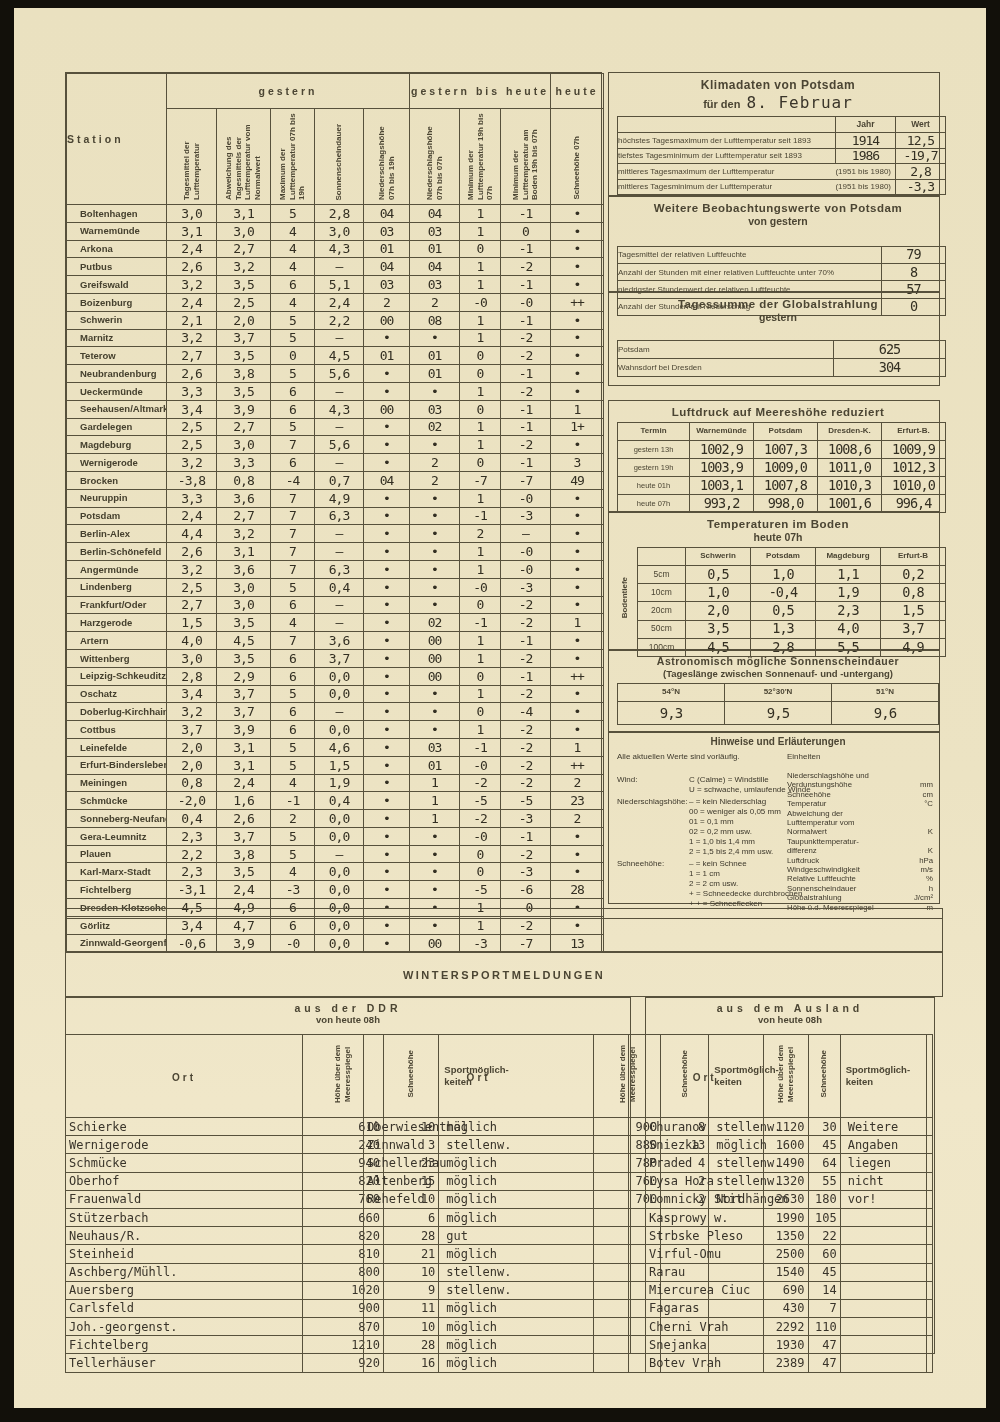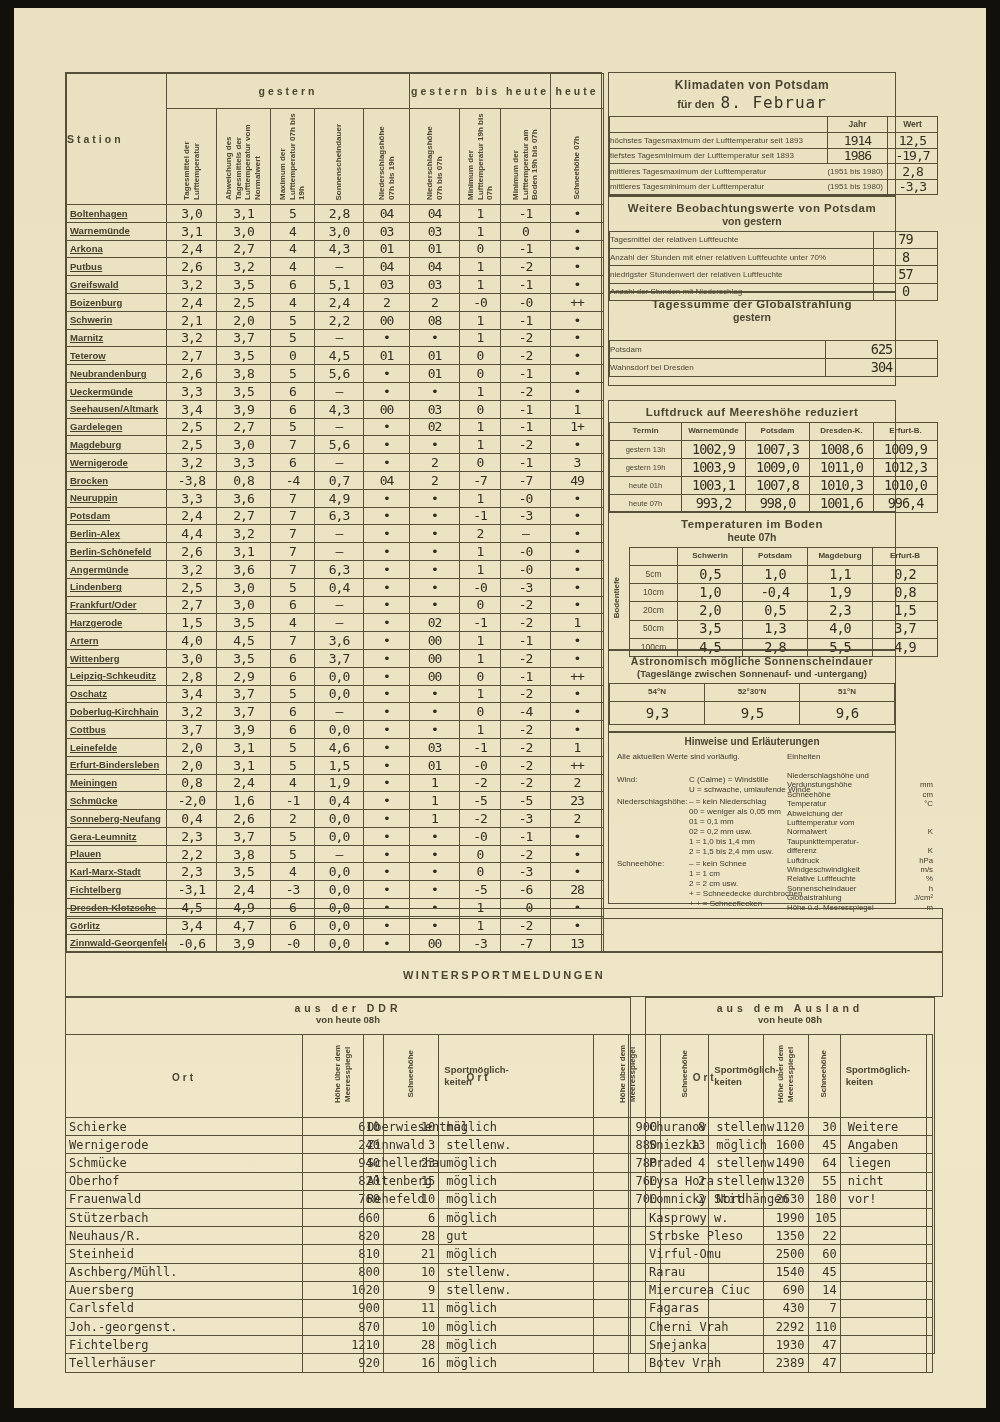--- a/index.html
+++ b/index.html
@@ -18,41 +18,41 @@
   .bx-title2{font:700 10.5px/1.2 "Liberation Sans",sans-serif;text-align:center;color:var(--hdr);}
   .vtext{display:inline-block;writing-mode:vertical-rl;transform:rotate(180deg);
          font:700 8px/1.2 "Liberation Sans",sans-serif;color:var(--hdr);white-space:normal;}
   
   .station-box{left:51px;top:64px;width:537px;}
   .station-box .group{font:700 10.5px/1 "Liberation Sans",sans-serif;letter-spacing:3px;text-align:center;height:34px;color:var(--hdr);}
   .station-box .corner{font:700 10.5px/1 "Liberation Sans",sans-serif;letter-spacing:3px;color:var(--hdr);}
   .station-box .ch{vertical-align:bottom;text-align:center;height:92px;}
   .station-box .ch .vtext{max-height:88px;padding-bottom:3px;text-align:left;}
   .station-box tbody td{height:16.8px;}
-  .station-box td.st{font:700 9.5px/1 "Liberation Sans",sans-serif;color:#45402e;text-align:left;padding-left:3px;text-decoration:underline;}
+  .station-box td.st{font:700 9.5px/1 "Liberation Sans",sans-serif;color:#45402e;text-align:left;padding-left:13px;}
   .station-box td.val{font-size:13px;}
   
-  .rp{left:594px;width:288px;}
+  .rp{left:594px;width:332px;padding-left:8px;}
   .lbl{font:700 8px/1.15 "Liberation Sans",sans-serif;color:var(--hdr);text-align:left;padding:1px 3px;white-space:normal;}
   .cityhdr th{font:700 8px/1.1 "Liberation Sans",sans-serif;color:var(--hdr);text-align:center;height:17px;}
   .term{font:700 7.5px/1.1 "Liberation Sans",sans-serif;color:var(--hdr);text-align:center;}
   .depth{font:700 8.5px/1.1 "Liberation Sans",sans-serif;color:var(--hdr);text-align:center;}
   
   .kd{top:64px;height:124px;}
   .kd-title{font:700 12px/1 "Liberation Sans",sans-serif;text-align:center;padding-top:6px;letter-spacing:.5px;color:var(--hdr);}
   .kd-sub{text-align:center;font:700 11px/1 "Liberation Sans",sans-serif;color:var(--hdr);margin-top:4px;}
   .kd-date{font:400 16px/1 "DejaVu Sans Mono",monospace;letter-spacing:1px;color:#3a352a;}
   .kd-table{margin-top:5px;}
   .kd-table td{height:14.5px;margin-left:32px;}
   .kd-table .hd{font:700 8.5px/1 "Liberation Sans",sans-serif;text-align:center;color:var(--hdr);}
   .kd-table .val{font-size:13px;}
   .period{float:right;margin-right:4px;}
   
   .wt{top:188px;height:96px;}
-  .wt-table{margin-top:3px;}
+  .wt-table{margin-top:18px;}
   .wt-table td{height:16.2px;}
   
   .gs{top:284px;height:94px;}
   .gs-gap{height:16px;}
   .gs-table td{height:17px;}
   
   .ld{top:392px;height:112px;}
   .ld-table{margin-top:3px;}
   .ld-table td{height:17px;}
   

